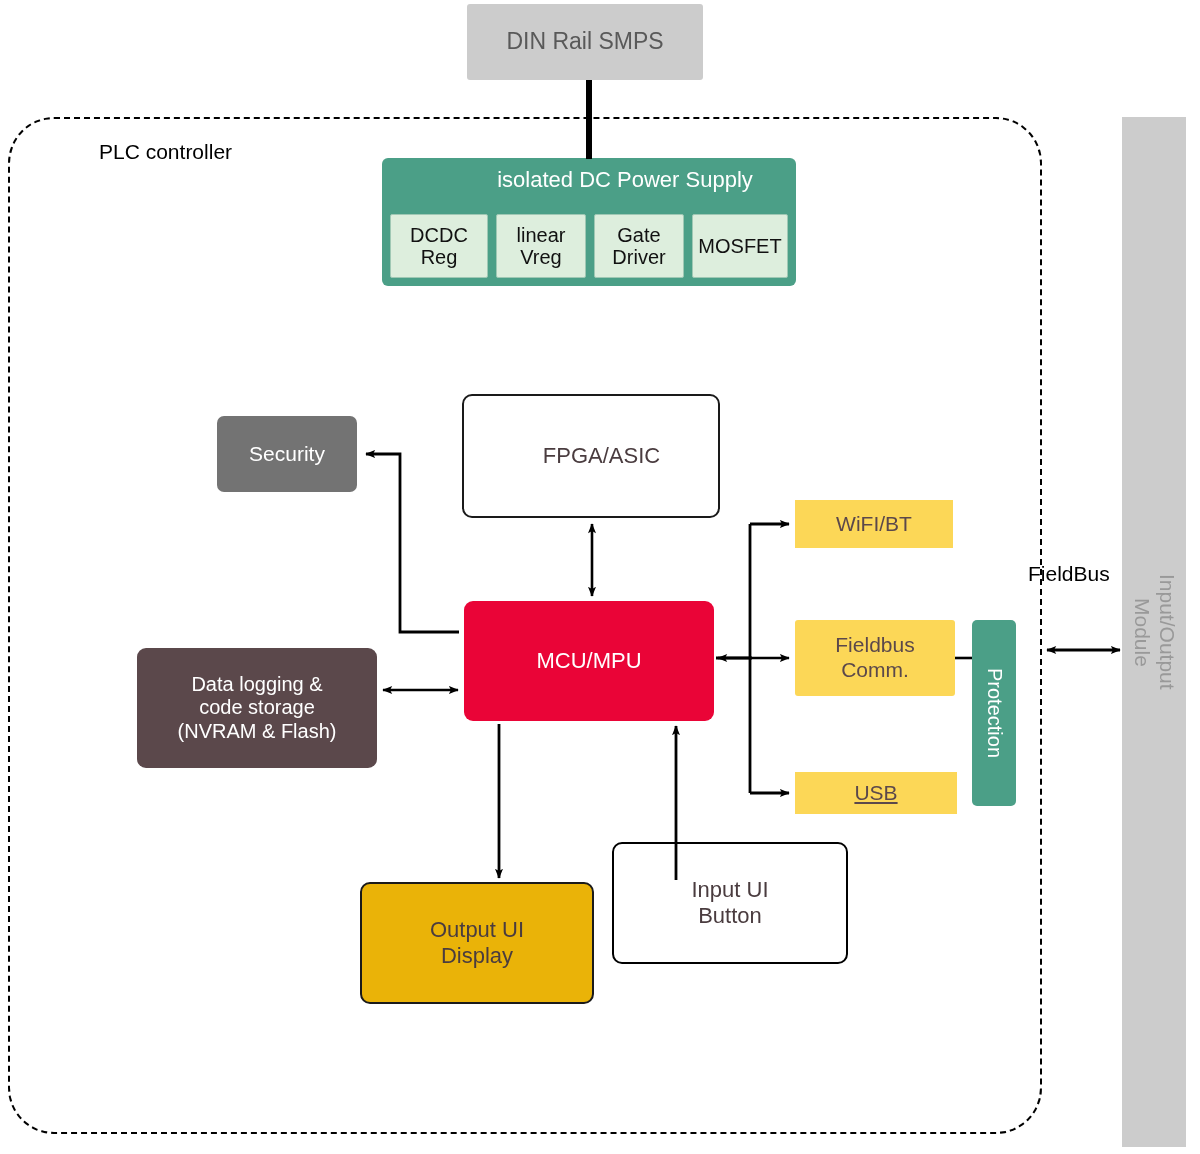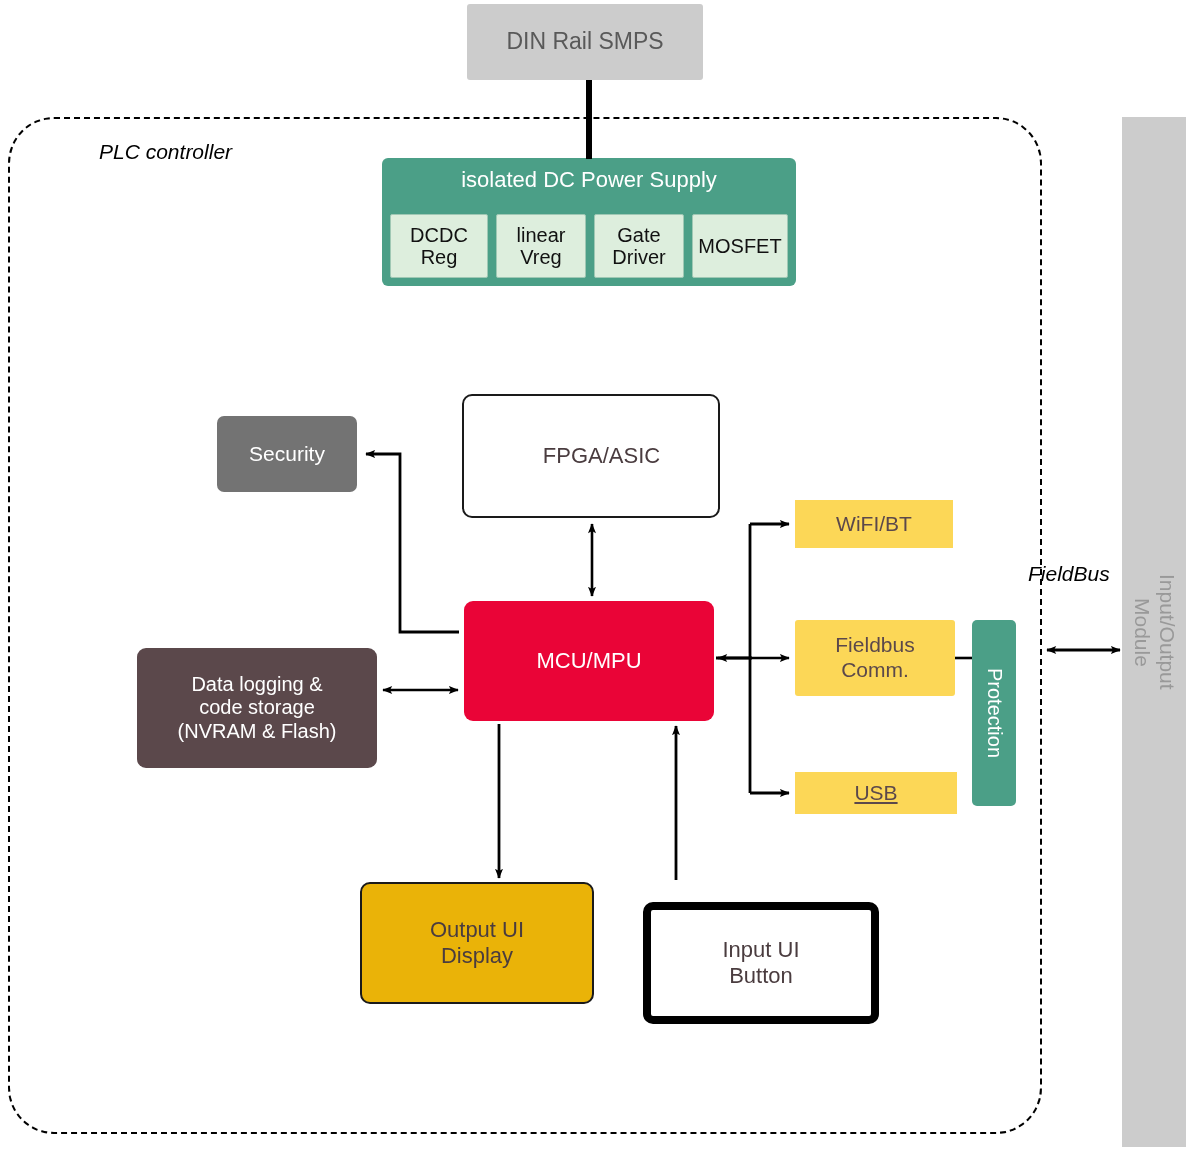--- a/index.html
+++ b/index.html
@@ -23,21 +23,20 @@
     box-sizing: border-box;
     display: flex;
     align-items: center;
     justify-content: center;
     text-align: center;
     line-height: 1.18;
   }
   .lbl {
     position: absolute;
     white-space: pre;
-    font-style: italic;
   }
   svg.wires {
     position: absolute;
     left: 0;
     top: 0;
     width: 1200px;
     height: 1154px;
     pointer-events: none;
   }
 
@@ -65,20 +64,21 @@
     left: 382px; top: 158px; width: 414px; height: 128px;
     background: #4b9f87;
     border-radius: 6px;
     display: block;
   }
   #power-supply-title {
     position: absolute;
     left: 0; top: 9px; width: 414px;
     color: #ffffff;
     font-size: 22px;
+    padding-left: 36px;
   }
   .psu-sub {
     position: absolute;
     background: #ddeedd;
     border: 1.5px solid #9fc8b4;
     color: #111111;
     font-size: 20px;
     border-radius: 2px;
     display: flex;
     align-items: center;
@@ -173,27 +173,26 @@
   }
   #output-ui {
     left: 360px; top: 882px; width: 234px; height: 122px;
     background: #eab308;
     border: 2px solid #1a1a1a;
     border-radius: 10px;
     color: #4a3c3f;
     font-size: 22px;
   }
   #input-ui {
-    left: 612px; top: 902px; width: 236px; height: 122px;
+    left: 612px; top: 842px; width: 236px; height: 122px;
     background: #ffffff;
-    border: 8px solid #000000;
+    border: 2px solid #000000;
     border-radius: 10px;
     color: #4a3c3f;
     font-size: 22px;
-    margin-left: 31px;
   }
 </style>
 </head>
 <body>
 
 <div id="canvas">
 
   <div class="blk" id="din-rail-smps">
     <span>DIN Rail SMPS</span>
   </div>

